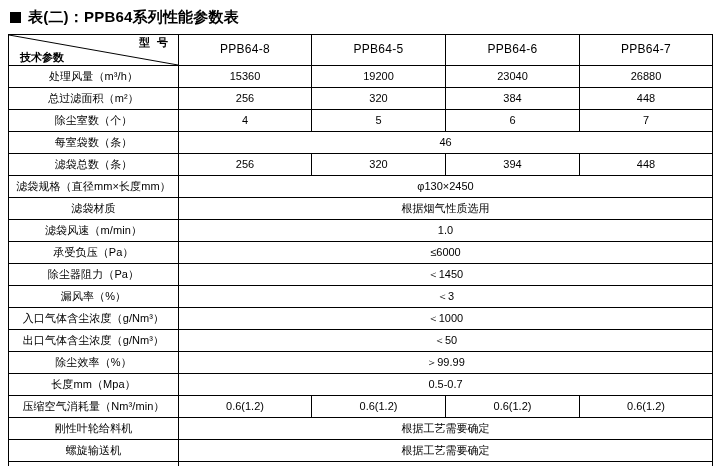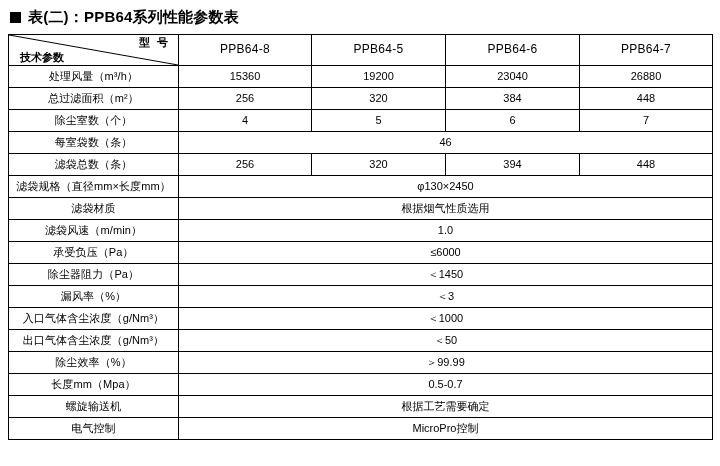--- a/index.html
+++ b/index.html
@@ -194,20 +194,31 @@
         </tr>
         <tr>
           <td class="rowhead">除尘效率（%）</td>
           <td colspan="4">＞99.99</td>
         </tr>
         <tr>
           <td class="rowhead">长度mm（Mpa）</td>
           <td colspan="4">0.5-0.7</td>
         </tr>
         <tr>
+          <td class="rowhead">压缩空气消耗量（Nm³/min）</td>
+          <td>0.6(1.2)</td>
+          <td>0.6(1.2)</td>
+          <td>0.6(1.2)</td>
+          <td>0.6(1.2)</td>
+        </tr>
+        <tr>
+          <td class="rowhead">刚性叶轮给料机</td>
+          <td colspan="4">根据工艺需要确定</td>
+        </tr>
+        <tr>
           <td class="rowhead">螺旋输送机</td>
           <td colspan="4">根据工艺需要确定</td>
         </tr>
         <tr>
           <td class="rowhead">电气控制</td>
           <td colspan="4">MicroPro控制</td>
         </tr>
       </tbody>
   </table>
 

